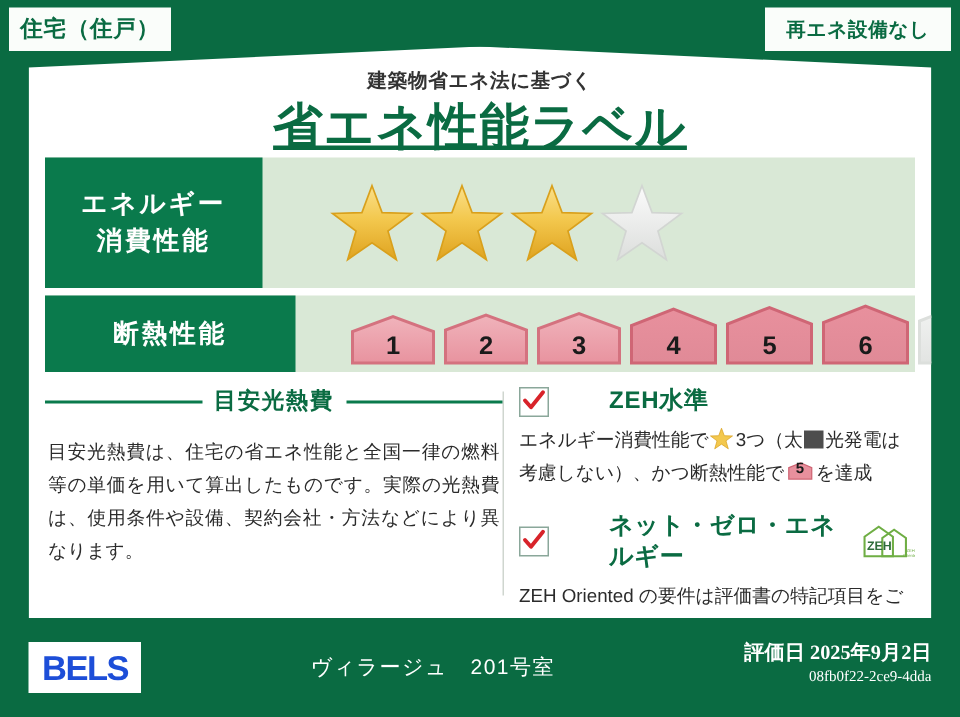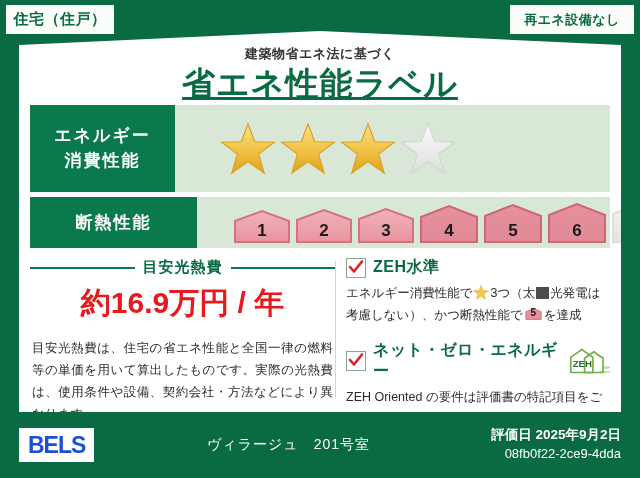--- a/index.html
+++ b/index.html
@@ -95,21 +95,21 @@
   
   .zeh-block{position:relative;}
   #zeh-block-1{margin-top:2px;}
   #zeh-block-2{margin-top:14px;}
   .zeh-head{display:flex;align-items:center;gap:7px;}
   .checkbox{
     width:18px;height:18px;flex:0 0 auto;border:1px solid #8aa79a;background:#fff;
     position:relative;
   }
   .checkbox svg{position:absolute;left:1px;top:0px;}
-  .zeh-title{font-size:16px;font-weight:bold;color:#0a6b42;letter-spacing:.5px;}
+  .zeh-title{font-size:16px;font-weight:bold;color:#0a6b42;letter-spacing:.5px;margin-left:33px;}
   .zeh-body{
     margin-top:5px;font-size:12.5px;color:#2b2b2b;line-height:1.72;
   }
   .inline-star{vertical-align:-3px;margin:0 1px;}
   .inline-redaction{
     display:inline-block;width:13px;height:12px;background:#4d4d4d;
     vertical-align:-2px;margin:0 1px;
   }
   .inline-house{
     display:inline-block;position:relative;width:17px;height:16px;
@@ -128,23 +128,23 @@
   #bels-box{
     position:absolute;left:19px;top:16px;height:34px;background:#ffffff;
     display:flex;align-items:center;padding:0 9px;gap:7px;
   }
   #bels-jp{font-size:19px;font-weight:bold;color:#0a6b42;letter-spacing:0px;}
   #bels-en{font-size:23px;font-weight:bold;color:#1d4ed8;letter-spacing:-1px;}
   #property{
     position:absolute;left:207px;top:24px;color:#ffffff;font-size:14px;
     letter-spacing:1px;
   }
-  #eval-wrap{position:absolute;right:19px;top:14px;text-align:right;color:#ffffff;}
+  #eval-wrap{position:absolute;right:19px;top:14px;text-align:right;color:#ffffff;font-family:Liberation Serif, serif;}
   #eval-date{font-size:13.5px;font-weight:bold;letter-spacing:0px;}
-  #eval-id{font-size:13px;margin-top:2px;letter-spacing:0px;}
+  #eval-id{font-size:10px;margin-top:2px;letter-spacing:0px;}
 </style>
 </head>
 <body>
 
 <div id="label">
 
   <div class="badge" id="badge-dwelling">住宅（住戸）</div>
   <div class="badge" id="badge-renewable">再エネ設備なし</div>
 
   <div id="card">
@@ -266,21 +266,20 @@
       </div>
 
       <div id="lower">
 
         <div id="lower-left">
           <div id="cost-heading">
             <span class="rule"></span>
             <span class="txt">目安光熱費</span>
             <span class="rule"></span>
           </div>
-          <div id="cost-value">約16.9万円 / 年</div>
           <div id="cost-note">目安光熱費は、住宅の省エネ性能と全国一律の燃料等の単価を用いて算出したものです。実際の光熱費は、使用条件や設備、契約会社・方法などにより異なります。</div>
         </div>
 
         <div id="divider"></div>
 
         <div id="lower-right">
 
           <div class="zeh-block" id="zeh-block-1">
             <div class="zeh-head">
               <span class="checkbox">

